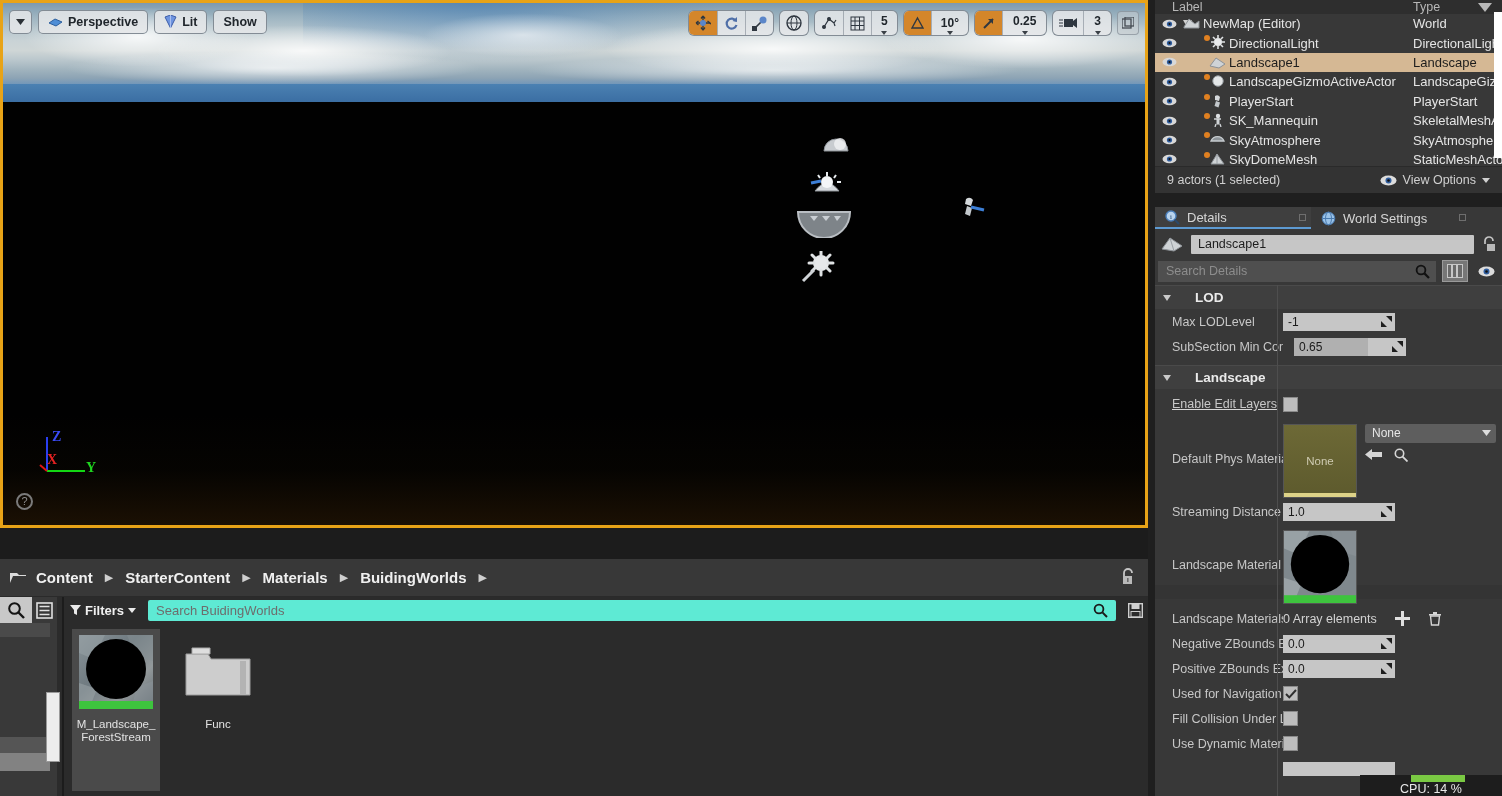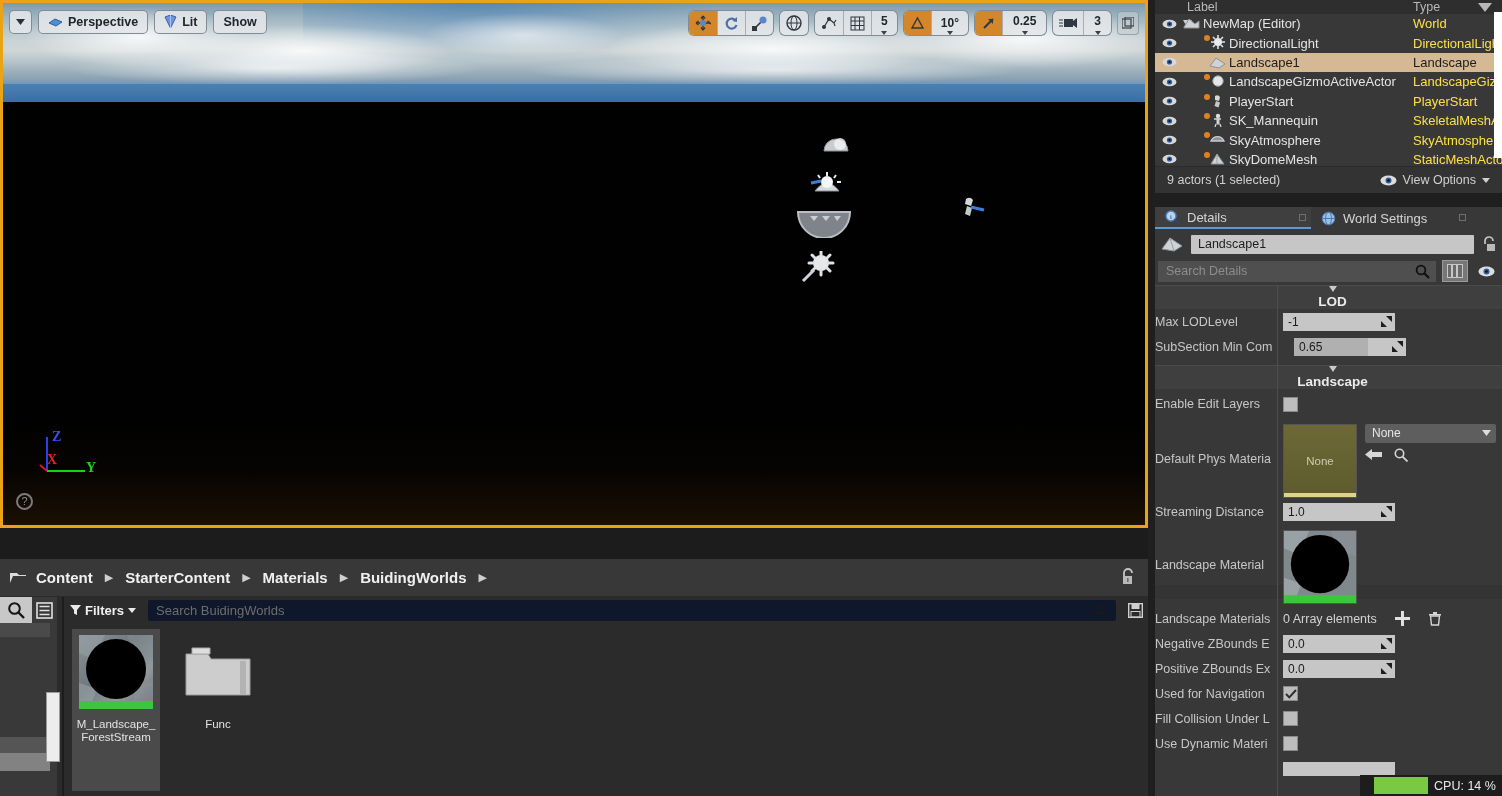--- a/index.html
+++ b/index.html
@@ -72,83 +72,83 @@
   .lrow { height:14px; }
   #cbLeftScroll { position:absolute; left:50px; top:30px; width:4px; bottom:6px; }
   #cbLeftScrollThumb { position:absolute; left:-4px; bottom:28px; width:14px; height:70px;
     background:#ededed; border:1px solid #9a9a9a; }
   #cbSplit { position:absolute; left:62px; top:0; width:2px; height:199px; background:#1c1c1c;}
 
   #cbMain { position:absolute; left:64px; top:0; right:0; bottom:0; }
   #cbTool { position:absolute; left:0; top:0; right:0; height:27px; display:flex; align-items:center; gap:6px; }
   #filters { display:flex; align-items:center; gap:4px; color:#f0f0f0; font-size:13px; font-weight:bold;
     padding:0 6px; }
-  #searchBox { flex:1; height:21px; background:#0f172a; border-radius:2px; display:flex; align-items:center;
+  #searchBox { flex:1; height:21px; background:#5eead4; border-radius:2px; display:flex; align-items:center;
     padding:0 8px; color:#6d6d6d; font-size:13px; position:relative; }
   #saveIcon { width:26px; height:24px; display:flex;align-items:center;justify-content:center;}
   #assets { position:absolute; left:0; top:27px; right:0; bottom:0; display:flex; gap:14px; padding:5px 8px; }
   .tile { width:88px; display:flex; flex-direction:column; align-items:center; padding-top:6px;}
   .tile.sel { background:#4a4a4a; }
   .tileThumb { width:74px; height:74px; display:flex; align-items:center; justify-content:center; }
   .tileName { margin-top:9px; font-size:11.5px; color:#e2e2e2; text-align:center; line-height:13px; }
 
   
   #outliner { position:absolute; left:1155px; top:0; width:347px; height:193px; background:#383838; }
   #olHead { position:absolute; left:0; top:0; right:0; height:14px; background:#2e2e2e;
     display:flex; align-items:center; color:#b8b8b8; font-size:12.5px; }
-  #olHead .c1 { position:absolute; left:32px; } #olHead .c2 { position:absolute; left:258px; }
+  #olHead .c1 { position:absolute; left:17px; } #olHead .c2 { position:absolute; left:258px; }
   #olHead .sortv { position:absolute; right:10px; top:3px; }
   #olRows { position:absolute; left:0; top:14px; right:0; top:14px; }
   .olRow { height:19.4px; display:flex; align-items:center; font-size:13px; position:relative; }
   .olRow.sel { background:#d5b894; }
   .olRow.sel .olLabel, .olRow.sel .olType { color:#1d1d1d; }
   .olEye { width:28px; display:flex; align-items:center; justify-content:center; }
   .olLabel { color:#e4e4e4; white-space:nowrap; }
-  .olType { position:absolute; left:258px; color:#fde047; white-space:nowrap; }
+  .olType { position:absolute; left:258px; color:#e5e5e5; white-space:nowrap; }
   #olStatus { position:absolute; left:0; bottom:0; right:0; height:27px; background:#333;
     border-top:1px solid #2a2a2a; display:flex; align-items:center; padding:0 12px;
     font-size:12.5px; color:#d0d0d0; justify-content:space-between;}
   #whitePanel { position:absolute; left:1494px; top:12px; width:10px; height:146px; background:#fff; }
 
   
   #details { position:absolute; left:1155px; top:207px; width:347px; height:589px; background:#383838; }
   #dtTabs { position:absolute; left:0; top:0; right:0; height:22px; display:flex; }
   .dtab { display:flex; align-items:center; gap:7px; padding:0 10px; font-size:13px; position:relative;}
   .dtab.active { background:#3f3f3f; border-bottom:2px solid #5d9ad2; }
   .dtab .xpin { position:absolute; right:5px; top:7px; width:7px;height:7px;border:1px solid #6e6e6e;}
   #dtName { position:absolute; left:0; top:24px; right:0; height:26px; display:flex; align-items:center; gap:8px; padding:0 6px;}
   #dtNameField { flex:1; height:19px; background:#c6c6c6; color:#1d1d1d; font-size:12.5px;
     display:flex; align-items:center; padding:0 7px; border-radius:1px; }
   #dtSearch { position:absolute; left:0; top:52px; right:0; height:24px; display:flex; align-items:center; gap:6px; padding:0 3px;}
   #dtSearchBox { flex:1; height:21px; background:#4f4f4f; display:flex;align-items:center;justify-content:space-between;
     padding:0 6px 0 8px; color:#8d8d8d; font-size:12.5px;}
   #dtGridBtn { width:26px;height:22px;background:#777;display:flex;align-items:center;justify-content:center;border:1px solid #9a9a9a;}
   #props { position:absolute; left:0; top:78px; right:0; bottom:0; overflow:hidden; }
-  .sect { height:24px; background:#3f3f3f; display:flex; align-items:center; gap:2px;
-    padding-left:8px; font-size:13.5px; font-weight:bold; color:#eaeaea; border-top:1px solid #4a4a4a;flex-direction:column;}
+  .sect { height:24px; background:#3f3f3f; display:flex; align-items:center; gap:24px;
+    padding-left:8px; font-size:13.5px; font-weight:bold; color:#eaeaea; border-top:1px solid #4a4a4a;}
   .tri { width:0;height:0;border-left:4px solid transparent;border-right:4px solid transparent;border-top:6px solid #c9c9c9;}
   .prow { display:flex; align-items:center; min-height:25px; position:relative; }
-  .pname { width:128px; font-size:12.5px; color:#c7c7c7;
+  .pname { width:128px; padding-left:17px; font-size:12.5px; color:#c7c7c7;
     white-space:nowrap; overflow:hidden; }
   .pval { flex:1; display:flex; align-items:center; padding-right:6px; position:relative;}
   .numfield { width:112px; height:18px; background:#c6c6c6; color:#1a1a1a; font-size:12px;
     display:flex; align-items:center; padding:0 5px; position:relative; }
   .numfield .spin { position:absolute; right:3px; top:3px; }
   .numfield.slider { background:linear-gradient(to right,#b0b0b0 0 66%, #c6c6c6 66% 100%);margin-left:11px; }
   .cbx { width:15px;height:15px;background:#bdbdbd;border:1px solid #8a8a8a;
     display:flex; align-items:center; justify-content:center; }
   #colSplit { position:absolute; left:122px; top:78px; width:1px; bottom:0; background:#4e4e4e; }
   .dropdn { height:19px; background:#5e5e5e; color:#e6e6e6; font-size:12px; display:flex;
     align-items:center; justify-content:space-between; padding:0 5px 0 7px; border-radius:2px; }
   .assetThumb { width:74px; height:74px; border:1px solid #555; }
   .miniRow { display:flex; align-items:center; gap:12px; margin-top:5px; }
   #scrollDown { position:absolute; left:0; right:0; top:300px; height:14px; display:flex;
     align-items:center; justify-content:center; background:#343434; }
   #cpuBar { position:absolute; right:0; bottom:0; width:142px; height:21px; background:#1d1d1d;
-    display:flex; align-items:center; }
+    display:flex; align-items:center;flex-direction:column; }
   #cpuFill { width:54px; height:17px; background:#7ac943; margin-left:14px;}
   #cpuTxt { flex:1; text-align:center; color:#e9e9e9; font-size:12.5px; }
   svg { display:block; }
 </style>
 </head>
 <body>
 
 <div id="root">
 
   <div id="viewport">
@@ -736,21 +736,21 @@
         <svg width="16" height="7" viewBox="0 0 16 7">
             <path d="M0 0h16L8 7z" fill="#9c9c9c"></path>
           </svg>
       </div>
 
       <div class="sect" style="margin-top:6px;">
         <span class="tri"></span>
         <span>Landscape</span>
       </div>
 
-      <div class="prow" style="min-height:30px;">
+      <div class="prow" style="min-height:30px;text-decoration:underline;">
         <div class="pname">Enable Edit Layers</div>
         <div class="pval">
             <div class="cbx"></div>
           </div>
       </div>
 
       <div class="prow" style="min-height:80px;">
         <div class="pname">Default Phys Materia</div>
         <div class="pval" style="align-items:flex-start; padding-top:3px;">
           <div class="assetThumb" style="background:linear-gradient(#6d6936,#5d5a2d);display:flex;align-items:center;justify-content:center;position:relative;">

